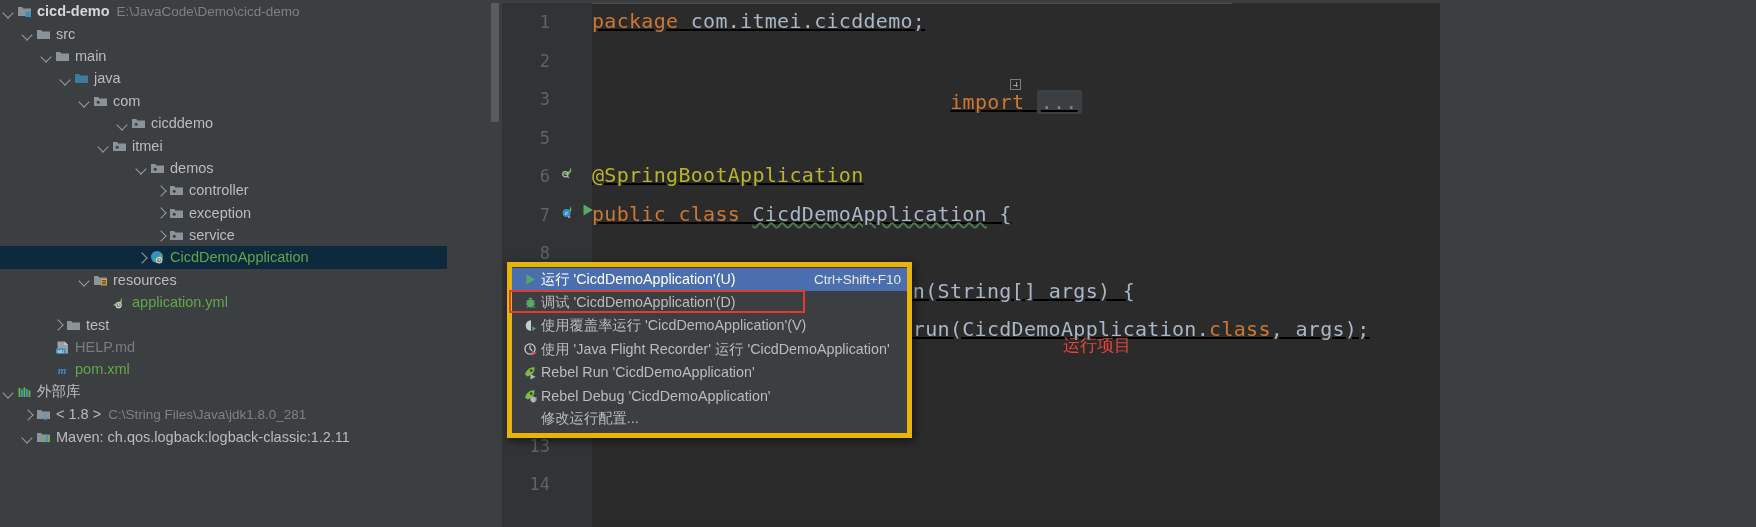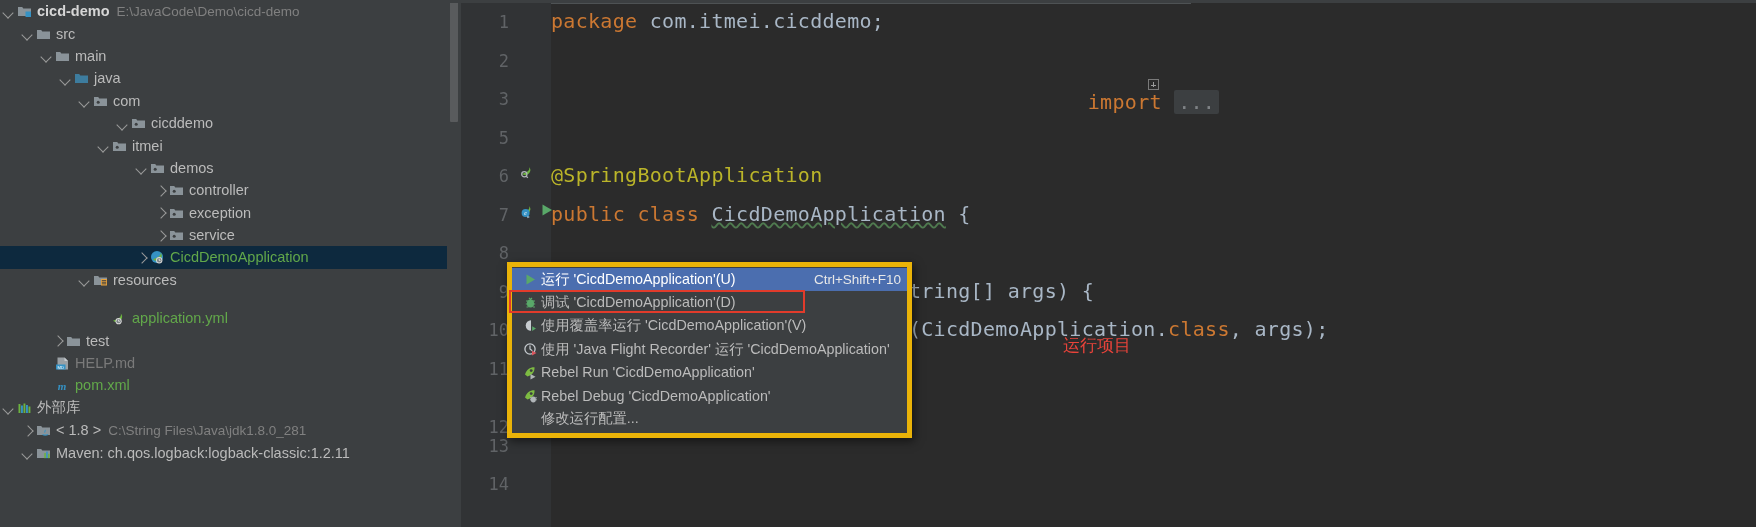--- a/index.html
+++ b/index.html
@@ -2,21 +2,21 @@
 <html><head>
 <meta charset="utf-8">
 <style>
   * { box-sizing: border-box; margin: 0; padding: 0; }
   html, body {
     width: 1756px; height: 527px;
     background: #3c3f41;
     font-family: "Liberation Sans", "DejaVu Sans", sans-serif;
     overflow: hidden;
   }
-  #app { position: relative; width: 1756px; height: 527px; display: flex; }
+  #app { position: relative; width: 1440px; height: 527px; display: flex; gap: 41px; }
 
   
   .tree-pane {
     width: 447px; height: 527px;
     background: #3c3f41;
     position: relative;
     overflow: hidden;
     flex: 0 0 447px;
   }
   .tree-row {
@@ -75,21 +75,21 @@
     background: #595b5d; border-radius: 1px;
   }
   .gutter {
     position: absolute; left: 14px; top: 0; width: 90px; height: 527px;
     background: #313335;
   }
   .code-area { position: absolute; left: 104px; top: 0; right: 0; height: 527px; }
   .line {
     position: absolute; left: 0; right: 0;
     height: 38.5px;
-    display: flex; align-items: center;
+    display: flex; align-items: center; text-decoration: underline;
   }
   .lnum {
     position: absolute;
     width: 46px; text-align: right;
     font-family: "DejaVu Sans Mono", monospace;
     font-size: 17px;
     color: #606366;
   }
   .gutter-icons { position: absolute; left: 58px; width: 44px; display: flex; align-items: center; }
   .code-text {
@@ -303,21 +303,21 @@
             <svg width="15" height="14" viewBox="0 0 15 14">
               <path d="M1 3h4.2l1.1 1.4H14V12H1z" fill="#8a9399"></path>
               <rect x="8" y="6" width="6" height="6.5" fill="#e8a33d"></rect>
               <rect x="8.8" y="7.2" width="4.4" height="0.9" fill="#3c3f41"></rect>
               <rect x="8.8" y="8.8" width="4.4" height="0.9" fill="#3c3f41"></rect>
               <rect x="8.8" y="10.4" width="4.4" height="0.9" fill="#3c3f41"></rect>
             </svg>
           </span>
           <span class="lbl">resources</span>
         </div>
-        <div class="tree-row" style="padding-left: 97px; margin-top: 16px;">
+        <div class="tree-row" style="padding-left: 97px;">
           <span class="twisty"></span>
           <span class="ico">
             <svg width="15" height="14" viewBox="0 0 15 14">
               <path d="M1 9.8c2.9 2.3 7.3 1.2 8.8-2.3.9-2.2.1-4-1.1-5.1.4 1.1.3 2.4-.4 3.3C6.7 8 3.5 8.4 1 9.8z" fill="#6cb33f"></path>
               <circle cx="6.6" cy="10.2" r="3.1" fill="#d6d6d6"></circle>
               <circle cx="6.6" cy="10.2" r="2.1" fill="#7b8285"></circle>
               <path d="M6.6 8.6v1.7h1.2" stroke="#e6e6e6" stroke-width="0.9" fill="none"></path>
             </svg>
           </span>
           <span class="lbl green2">application.yml</span>

